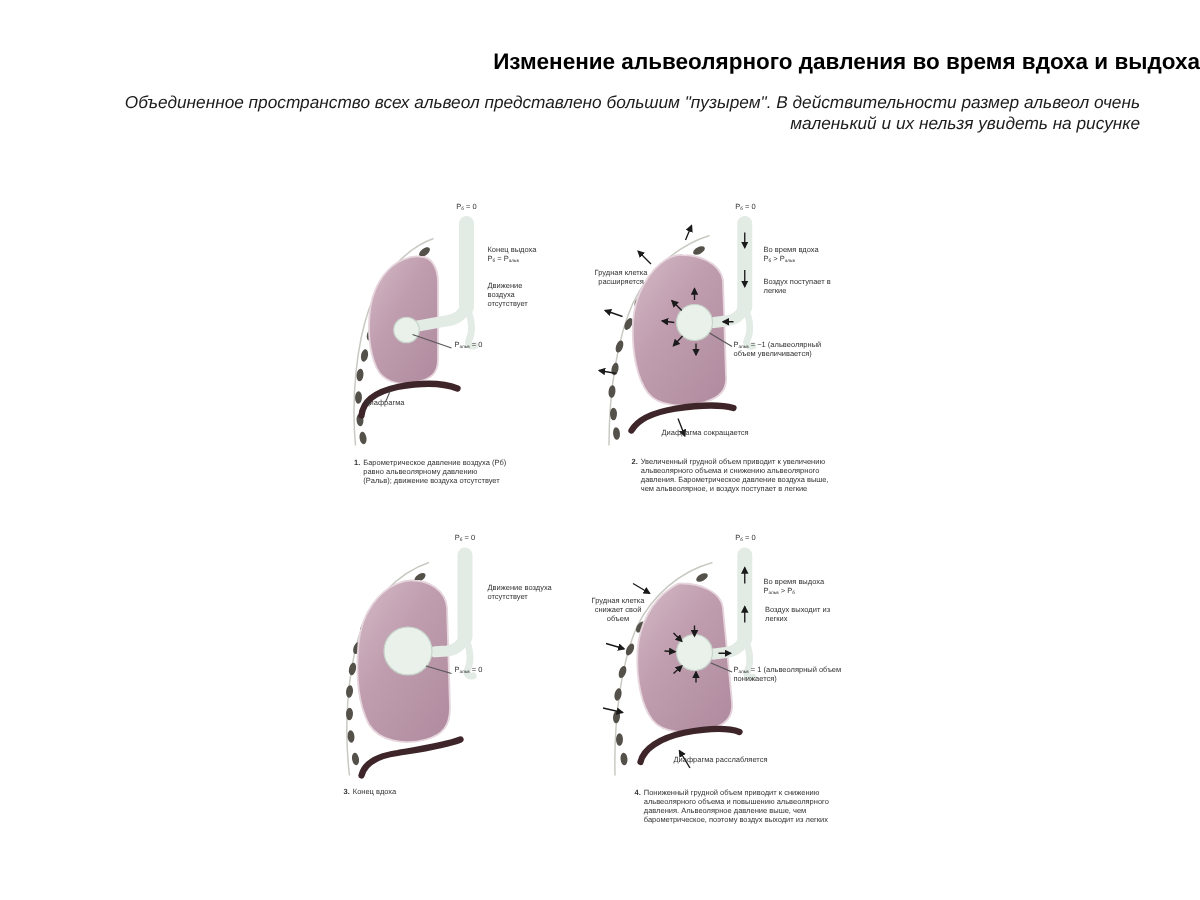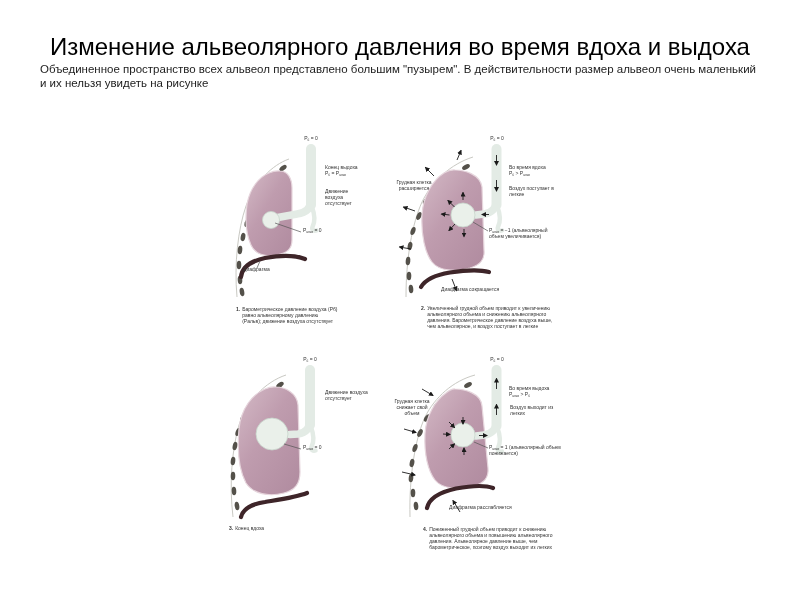--- a/index.html
+++ b/index.html
@@ -1,26 +1,26 @@
 <!DOCTYPE html>
 <html style="--c-title: #000000; --c-label: #333333; --c-lung: #bf9cae; --c-lung-light: #d4bac6; --c-lung-dark: #b18ca0; --c-lung-rim: #e6d5dc; --c-airway: #e3ebe5; --c-airway-rim: #c6d4ca; --c-alveolus: #eaf0ea; --c-rib: #54514a; --c-chest-line: #c9c9c3; --c-diaphragm: #3e2529; --c-leader: #555555; --c-arrow: #1a1a1a;"><head>
 <meta charset="utf-8">
 <style>
   html,body{margin:0;padding:0;}
   body{
     width:800px;height:600px;position:relative;background:#ffffff;overflow:hidden;
     font-family:"Liberation Sans",sans-serif;color:#000;
   }
   .title{
-    position:absolute;top:33px;left:0;right:0;text-align:center;
-    font-size:24px;font-weight:normal;letter-spacing:0;color:var(--c-title,#000);
+    position:absolute;top:33px;left:0;right:0;text-align:right;
+    font-size:15px;font-weight:bold;letter-spacing:0;color:var(--c-title,#000);
   }
   .subtitle{
-    position:absolute;top:62px;left:40px;right:40px;text-align:left;
-    font-size:11.5px;line-height:1.22;color:#1c1c1c;
+    position:absolute;top:62px;left:40px;right:40px;text-align:right;
+    font-size:11.5px;line-height:1.22;color:#1c1c1c;font-style:italic;
   }
   .panel{position:absolute;}
   .panel svg{position:absolute;left:0;top:0;}
   .lbl{
     position:absolute;font-size:5px;line-height:1.18;color:var(--c-label,#333);
   }
   .lbl.center{text-align:center;}
   sub{font-size:0.62em;vertical-align:-0.3em;line-height:0;}
   .cap{
     position:absolute;font-size:5px;line-height:1.18;color:#333;display:flex;gap:2px;

